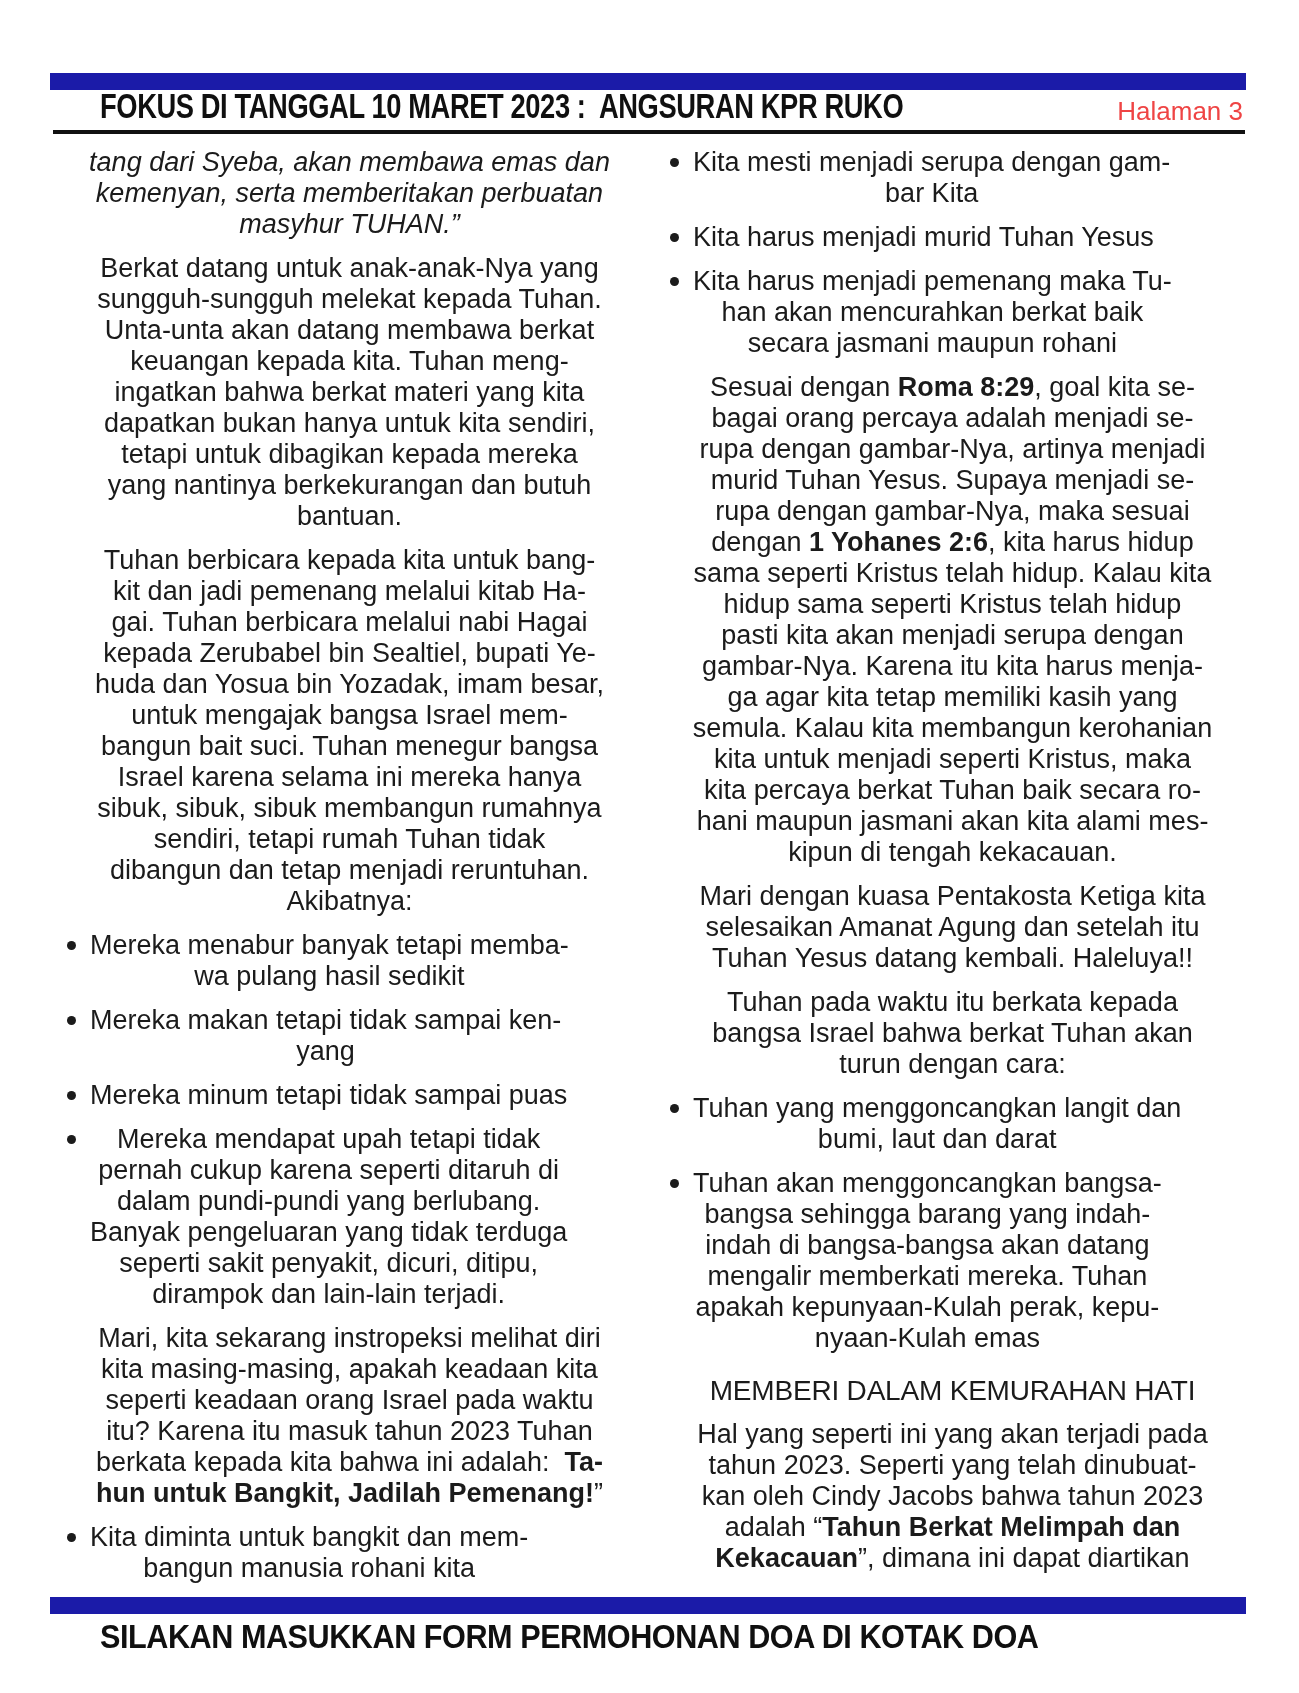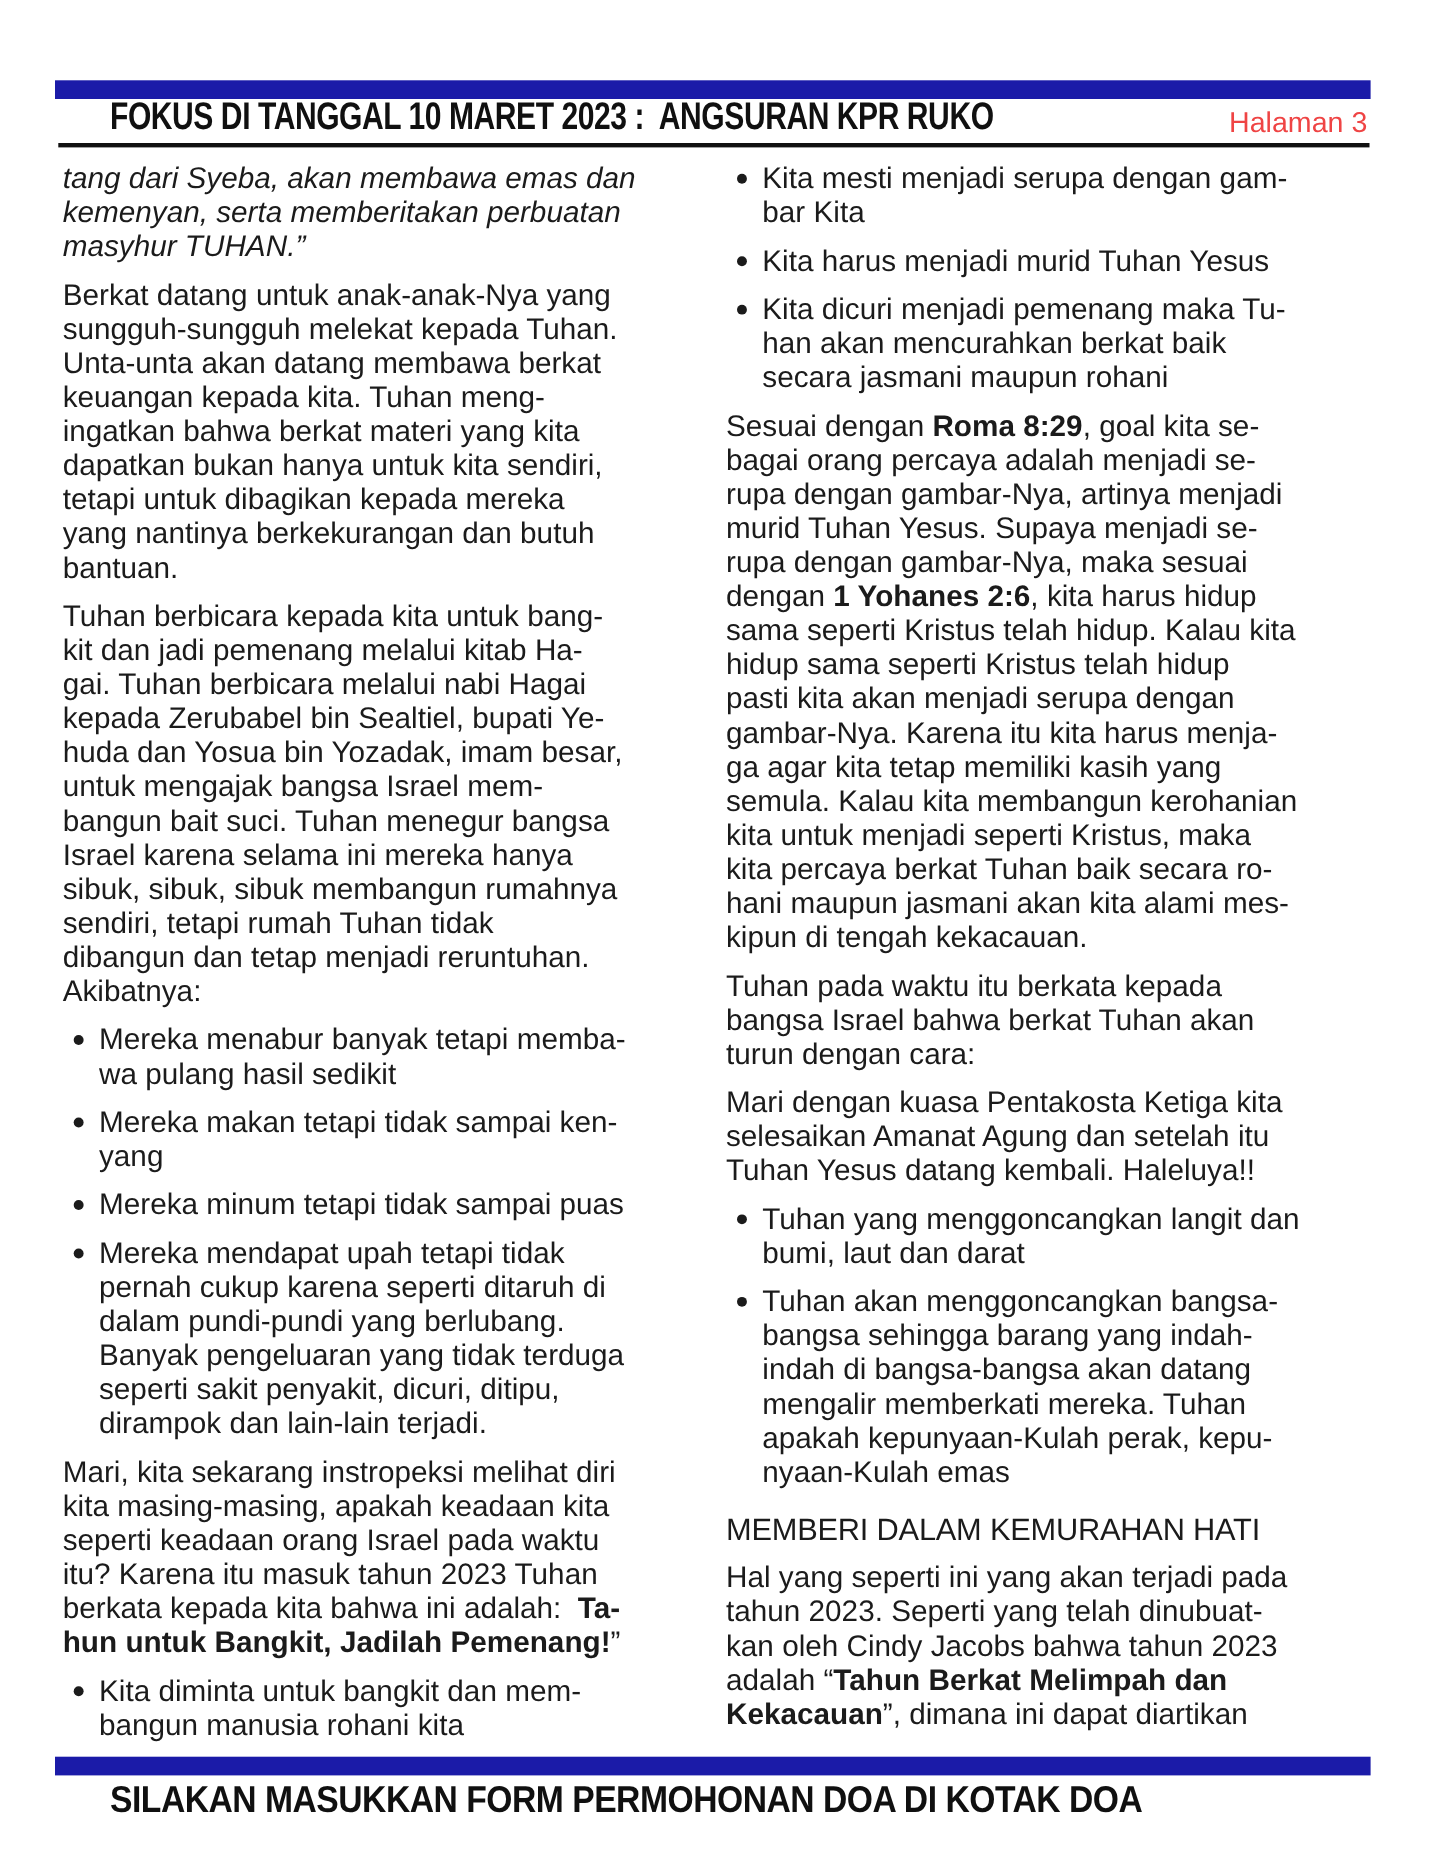--- a/index.html
+++ b/index.html
@@ -7,21 +7,21 @@
         font-family:"Liberation Sans",sans-serif;color:#1b1b1b;overflow:hidden;}
   .topbar,.bottombar{position:absolute;left:50px;width:1196px;height:17px;background:#1b1ba8;}
   .topbar{top:73px;}
   .bottombar{top:1597px;}
   .header-title{position:absolute;left:100px;top:86px;font-size:35px;font-weight:700;
         letter-spacing:-0.5px;white-space:pre;transform:scaleX(0.78);transform-origin:0 50%;
         color:#101010;}
   .halaman{position:absolute;top:96px;right:56px;font-size:26px;color:#ef4444;}
   .rule{position:absolute;left:53px;top:130px;width:1192px;height:4px;background:#111111;}
   .body{position:absolute;left:57px;top:147px;display:flex;gap:18px;}
-  .col{width:585px;}
+  .col{width:585px;text-align:center;}
   .block{margin:0 0 13px 0;font-size:27px;line-height:31px;white-space:pre-wrap;}
   .para.italic{font-style:italic;}
   .bullet{display:flex;align-items:flex-start;}
   .dot{flex:0 0 auto;width:9px;height:9px;border-radius:50%;background:#1b1b1b;margin:11px 0 0 10px;}
   .txt{margin-left:14px;}
   .heading{font-weight:400;font-size:28px;margin-top:21px;letter-spacing:-0.2px;}
   .b{font-weight:700;}
   .footer-text{position:absolute;left:100px;top:1617px;font-size:34px;font-weight:700;
         letter-spacing:-0.5px;white-space:pre;transform:scaleX(0.9);transform-origin:0 50%;
         color:#101010;}
@@ -42,24 +42,24 @@
         <div class="block bullet"><span class="dot"></span><div class="txt"><span>Mereka menabur banyak tetapi memba-</span><br><span>wa pulang hasil sedikit</span></div></div>
         <div class="block bullet"><span class="dot"></span><div class="txt"><span>Mereka makan tetapi tidak sampai ken-</span><br><span>yang</span></div></div>
         <div class="block bullet"><span class="dot"></span><div class="txt"><span>Mereka minum tetapi tidak sampai puas</span></div></div>
         <div class="block bullet"><span class="dot"></span><div class="txt"><span>Mereka mendapat upah tetapi tidak</span><br><span>pernah cukup karena seperti ditaruh di</span><br><span>dalam pundi-pundi yang berlubang.</span><br><span>Banyak pengeluaran yang tidak terduga</span><br><span>seperti sakit penyakit, dicuri, ditipu,</span><br><span>dirampok dan lain-lain terjadi.</span></div></div>
         <div class="block para"><span>Mari, kita sekarang instropeksi melihat diri</span><br><span>kita masing-masing, apakah keadaan kita</span><br><span>seperti keadaan orang Israel pada waktu</span><br><span>itu? Karena itu masuk tahun 2023 Tuhan</span><br><span>berkata kepada kita bahwa ini adalah:  </span><span class="b">Ta-</span><br><span class="b">hun untuk Bangkit, Jadilah Pemenang!</span><span>”</span></div>
         <div class="block bullet"><span class="dot"></span><div class="txt"><span>Kita diminta untuk bangkit dan mem-</span><br><span>bangun manusia rohani kita</span></div></div>
       </div>
     <div class="col" id="col-right">
         <div class="block bullet"><span class="dot"></span><div class="txt"><span>Kita mesti menjadi serupa dengan gam-</span><br><span>bar Kita</span></div></div>
         <div class="block bullet"><span class="dot"></span><div class="txt"><span>Kita harus menjadi murid Tuhan Yesus</span></div></div>
-        <div class="block bullet"><span class="dot"></span><div class="txt"><span>Kita dicuri menjadi pemenang maka Tu-</span><br><span>han akan mencurahkan berkat baik</span><br><span>secara jasmani maupun rohani</span></div></div>
+        <div class="block bullet"><span class="dot"></span><div class="txt"><span>Kita harus menjadi pemenang maka Tu-</span><br><span>han akan mencurahkan berkat baik</span><br><span>secara jasmani maupun rohani</span></div></div>
         <div class="block para"><span>Sesuai dengan </span><span class="b">Roma 8:29</span><span>, goal kita se-</span><br><span>bagai orang percaya adalah menjadi se-</span><br><span>rupa dengan gambar-Nya, artinya menjadi</span><br><span>murid Tuhan Yesus. Supaya menjadi se-</span><br><span>rupa dengan gambar-Nya, maka sesuai</span><br><span>dengan </span><span class="b">1 Yohanes 2:6</span><span>, kita harus hidup</span><br><span>sama seperti Kristus telah hidup. Kalau kita</span><br><span>hidup sama seperti Kristus telah hidup</span><br><span>pasti kita akan menjadi serupa dengan</span><br><span>gambar-Nya. Karena itu kita harus menja-</span><br><span>ga agar kita tetap memiliki kasih yang</span><br><span>semula. Kalau kita membangun kerohanian</span><br><span>kita untuk menjadi seperti Kristus, maka</span><br><span>kita percaya berkat Tuhan baik secara ro-</span><br><span>hani maupun jasmani akan kita alami mes-</span><br><span>kipun di tengah kekacauan.</span></div>
+        <div class="block para"><span>Mari dengan kuasa Pentakosta Ketiga kita</span><br><span>selesaikan Amanat Agung dan setelah itu</span><br><span>Tuhan Yesus datang kembali. Haleluya!!</span></div>
         <div class="block para"><span>Tuhan pada waktu itu berkata kepada</span><br><span>bangsa Israel bahwa berkat Tuhan akan</span><br><span>turun dengan cara:</span></div>
-        <div class="block para"><span>Mari dengan kuasa Pentakosta Ketiga kita</span><br><span>selesaikan Amanat Agung dan setelah itu</span><br><span>Tuhan Yesus datang kembali. Haleluya!!</span></div>
         <div class="block bullet"><span class="dot"></span><div class="txt"><span>Tuhan yang menggoncangkan langit dan</span><br><span>bumi, laut dan darat</span></div></div>
         <div class="block bullet"><span class="dot"></span><div class="txt"><span>Tuhan akan menggoncangkan bangsa-</span><br><span>bangsa sehingga barang yang indah-</span><br><span>indah di bangsa-bangsa akan datang</span><br><span>mengalir memberkati mereka. Tuhan</span><br><span>apakah kepunyaan-Kulah perak, kepu-</span><br><span>nyaan-Kulah emas</span></div></div>
         <div class="block heading"><span>MEMBERI DALAM KEMURAHAN HATI</span></div>
         <div class="block para"><span>Hal yang seperti ini yang akan terjadi pada</span><br><span>tahun 2023. Seperti yang telah dinubuat-</span><br><span>kan oleh Cindy Jacobs bahwa tahun 2023</span><br><span>adalah “</span><span class="b">Tahun Berkat Melimpah dan</span><br><span class="b">Kekacauan</span><span>”, dimana ini dapat diartikan</span></div>
       </div>
   </div>
   <div class="bottombar" style="background: rgb(27, 27, 168);"></div>
   <div class="footer-text">SILAKAN MASUKKAN FORM PERMOHONAN DOA DI KOTAK DOA</div>
 </div>
 

